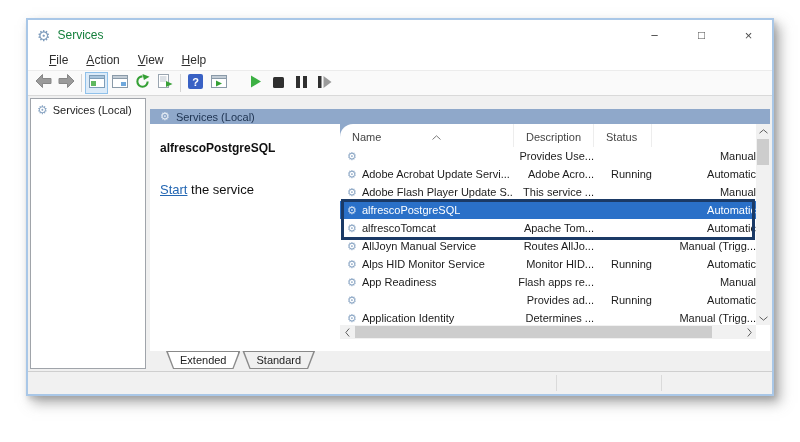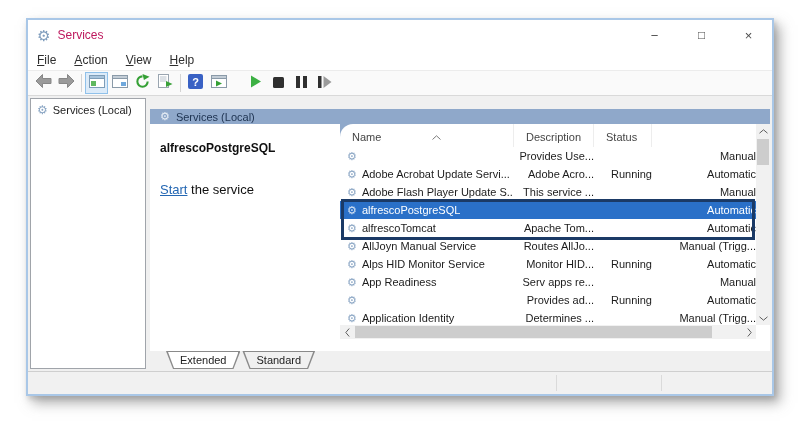--- a/index.html
+++ b/index.html
@@ -6,28 +6,28 @@
   html,body { width:800px; height:442px; background:#ffffff; overflow:hidden;
     font-family:"Liberation Sans", sans-serif; }
   .window { position:absolute; left:26px; top:18px; width:748px; height:378px;
     background:#fff; border:2px solid #a9c7e7;
     box-shadow: 6px 7px 12px rgba(110,110,110,.55), 2px 3px 5px rgba(140,140,140,.35);
     display:flex; flex-direction:column; }
 
   
   .titlebar { height:30px; display:flex; align-items:center; flex:0 0 auto; }
   .app-gear { font-size:15px; color:#7f9dbd; margin-left:9px; line-height:1; }
-  .title-text { font-size:12px; color:#be185d; margin-left:7px; }
+  .title-text { font-size:12px; color:#15803d; margin-left:7px; }
   .win-controls { margin-left:auto; display:flex; height:100%; }
   .ctrl { width:47px; display:flex; align-items:center; justify-content:center;
     font-size:13px; color:#4c4c4c; }
   .ctrl.max { font-size:12px; }
 
   
-  .menubar { height:20px; display:flex; align-items:center; padding-left:0;
+  .menubar { height:20px; display:flex; align-items:center; padding-left:12px;
     font-size:12px; color:#2e2e2e; flex:0 0 auto; }
   .menu-item { padding:0 9px; }
   .menu-item u { text-decoration:underline; }
 
   
   .toolbar { height:26px; background:#fafafa; border-top:1px solid #ececec;
     border-bottom:1px solid #d9d9d9; display:flex; align-items:center;
     padding-left:4px; flex:0 0 auto; }
   .tbtn { width:23px; height:22px; display:flex; align-items:center;
     justify-content:center; border:1px solid transparent; }
@@ -318,21 +318,21 @@
                   </div>
                   <div class="cell cell-desc">Monitor HID...</div>
                   <div class="cell cell-status">Running</div>
                   <div class="cell cell-startup">Automatic</div>
                 </div>
                 <div class="lrow">
                   <div class="cell cell-name">
                     <span class="row-gear">⚙</span>
                     <span>App Readiness</span>
                   </div>
-                  <div class="cell cell-desc">Serv apps re...</div>
+                  <div class="cell cell-desc">Flash apps re...</div>
                   <div class="cell cell-status"></div>
                   <div class="cell cell-startup">Manual</div>
                 </div>
                 <div class="lrow">
                   <div class="cell cell-name">
                     <span class="row-gear">⚙</span>
                   </div>
                   <div class="cell cell-desc">Provides ad...</div>
                   <div class="cell cell-status">Running</div>
                   <div class="cell cell-startup">Automatic</div>

